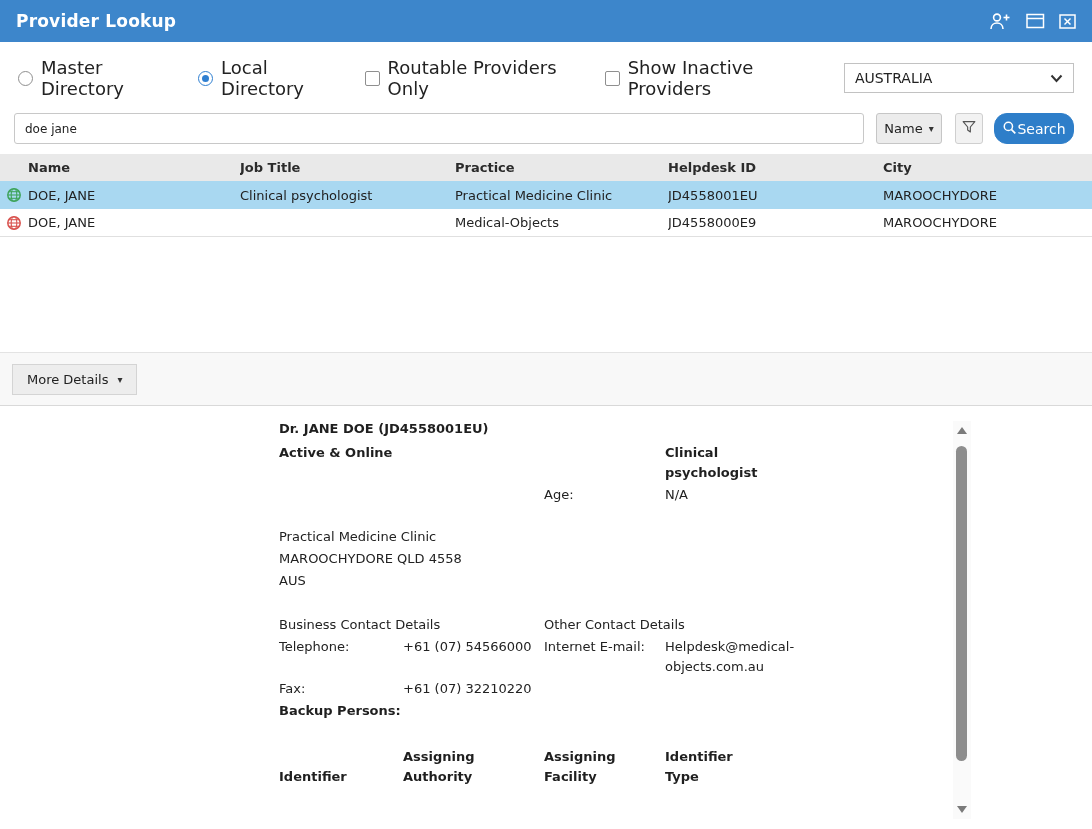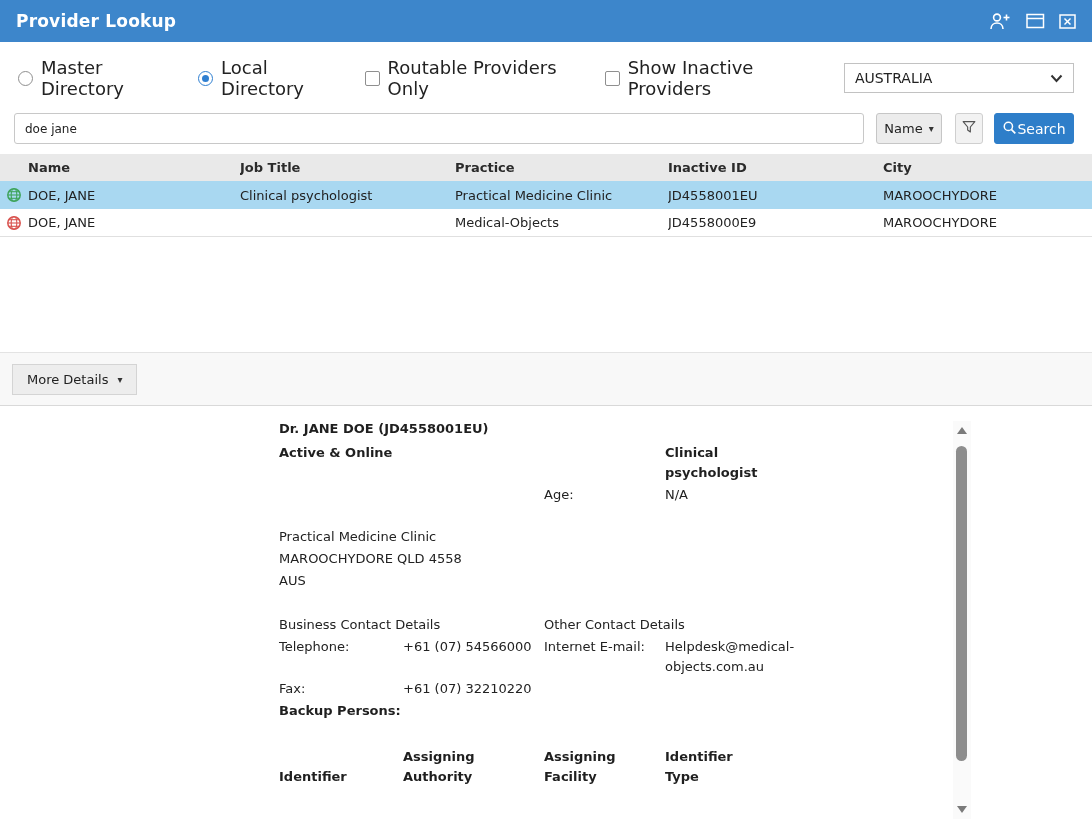--- a/index.html
+++ b/index.html
@@ -36,21 +36,21 @@
   
   .search-row{height:31px;margin:13px 18px 0 14px;display:flex;align-items:stretch;}
   .search-input{flex:1;border:1px solid #c8c8c8;border-radius:3px;padding:0 10px;font-size:12px;
     font-family:inherit;color:#222;outline:none;}
   .name-btn{width:66px;margin-left:12px;background:#ececec;border:1px solid #c6c6c6;border-radius:3px;
     font-size:13px;color:#222;display:flex;align-items:center;justify-content:center;gap:6px;cursor:pointer;}
   .caret{font-size:10px;line-height:1;color:#333;}
   .filter-btn{width:28px;margin-left:13px;background:#f2f2f2;border:1px solid #cfcfcf;border-radius:3px;
     display:flex;align-items:center;justify-content:center;cursor:pointer;}
   .search-btn{width:80px;margin-left:11px;background:var(--button_blue);border:1px solid var(--button_blue);
-    border-radius:3px;color:#fff;font-size:14px;display:flex;align-items:center;justify-content:center;
+    border-radius:13px;color:#fff;font-size:14px;display:flex;align-items:center;justify-content:center;
     gap:0;cursor:pointer;}
 
   
   .rtable{margin-top:10px;font-size:13px;}
   .thead,.trow{display:grid;grid-template-columns:28px 212px 215px 213px 215px 1fr;align-items:center;}
   .thead{height:27px;background:#e9e9e9;font-weight:700;color:#2b2b2b;}
   .trow{height:28px;background:#fff;cursor:pointer;}
   .trow.selected{background:var(--selected_row);}
   .trow:last-child{border-bottom:1px solid #e0e0e0;}
   .cell{overflow:hidden;white-space:nowrap;text-overflow:ellipsis;padding-right:6px;}
@@ -172,21 +172,21 @@
     <span>Search</span>
   </div>
 </div>
 
 <div class="rtable">
   <div class="thead">
     <span class="cell icon-cell"></span>
     <span class="cell">Name</span>
     <span class="cell">Job Title</span>
     <span class="cell">Practice</span>
-    <span class="cell">Inactive ID</span>
+    <span class="cell">Helpdesk ID</span>
     <span class="cell">City</span>
   </div>
   <div class="trow selected">
     <span class="cell icon-cell">
       <span class="globe online">
         <svg width="16" height="16" viewBox="0 0 16 16">
             <circle cx="8" cy="8" r="6.2" fill="none" stroke="currentColor" stroke-width="1.5"></circle>
             <ellipse cx="8" cy="8" rx="2.8" ry="6.2" fill="none" stroke="currentColor" stroke-width="1.1"></ellipse>
             <line x1="1.8" y1="8" x2="14.2" y2="8" stroke="currentColor" stroke-width="1.1"></line>
             <line x1="2.7" y1="4.7" x2="13.3" y2="4.7" stroke="currentColor" stroke-width="1.1"></line>

